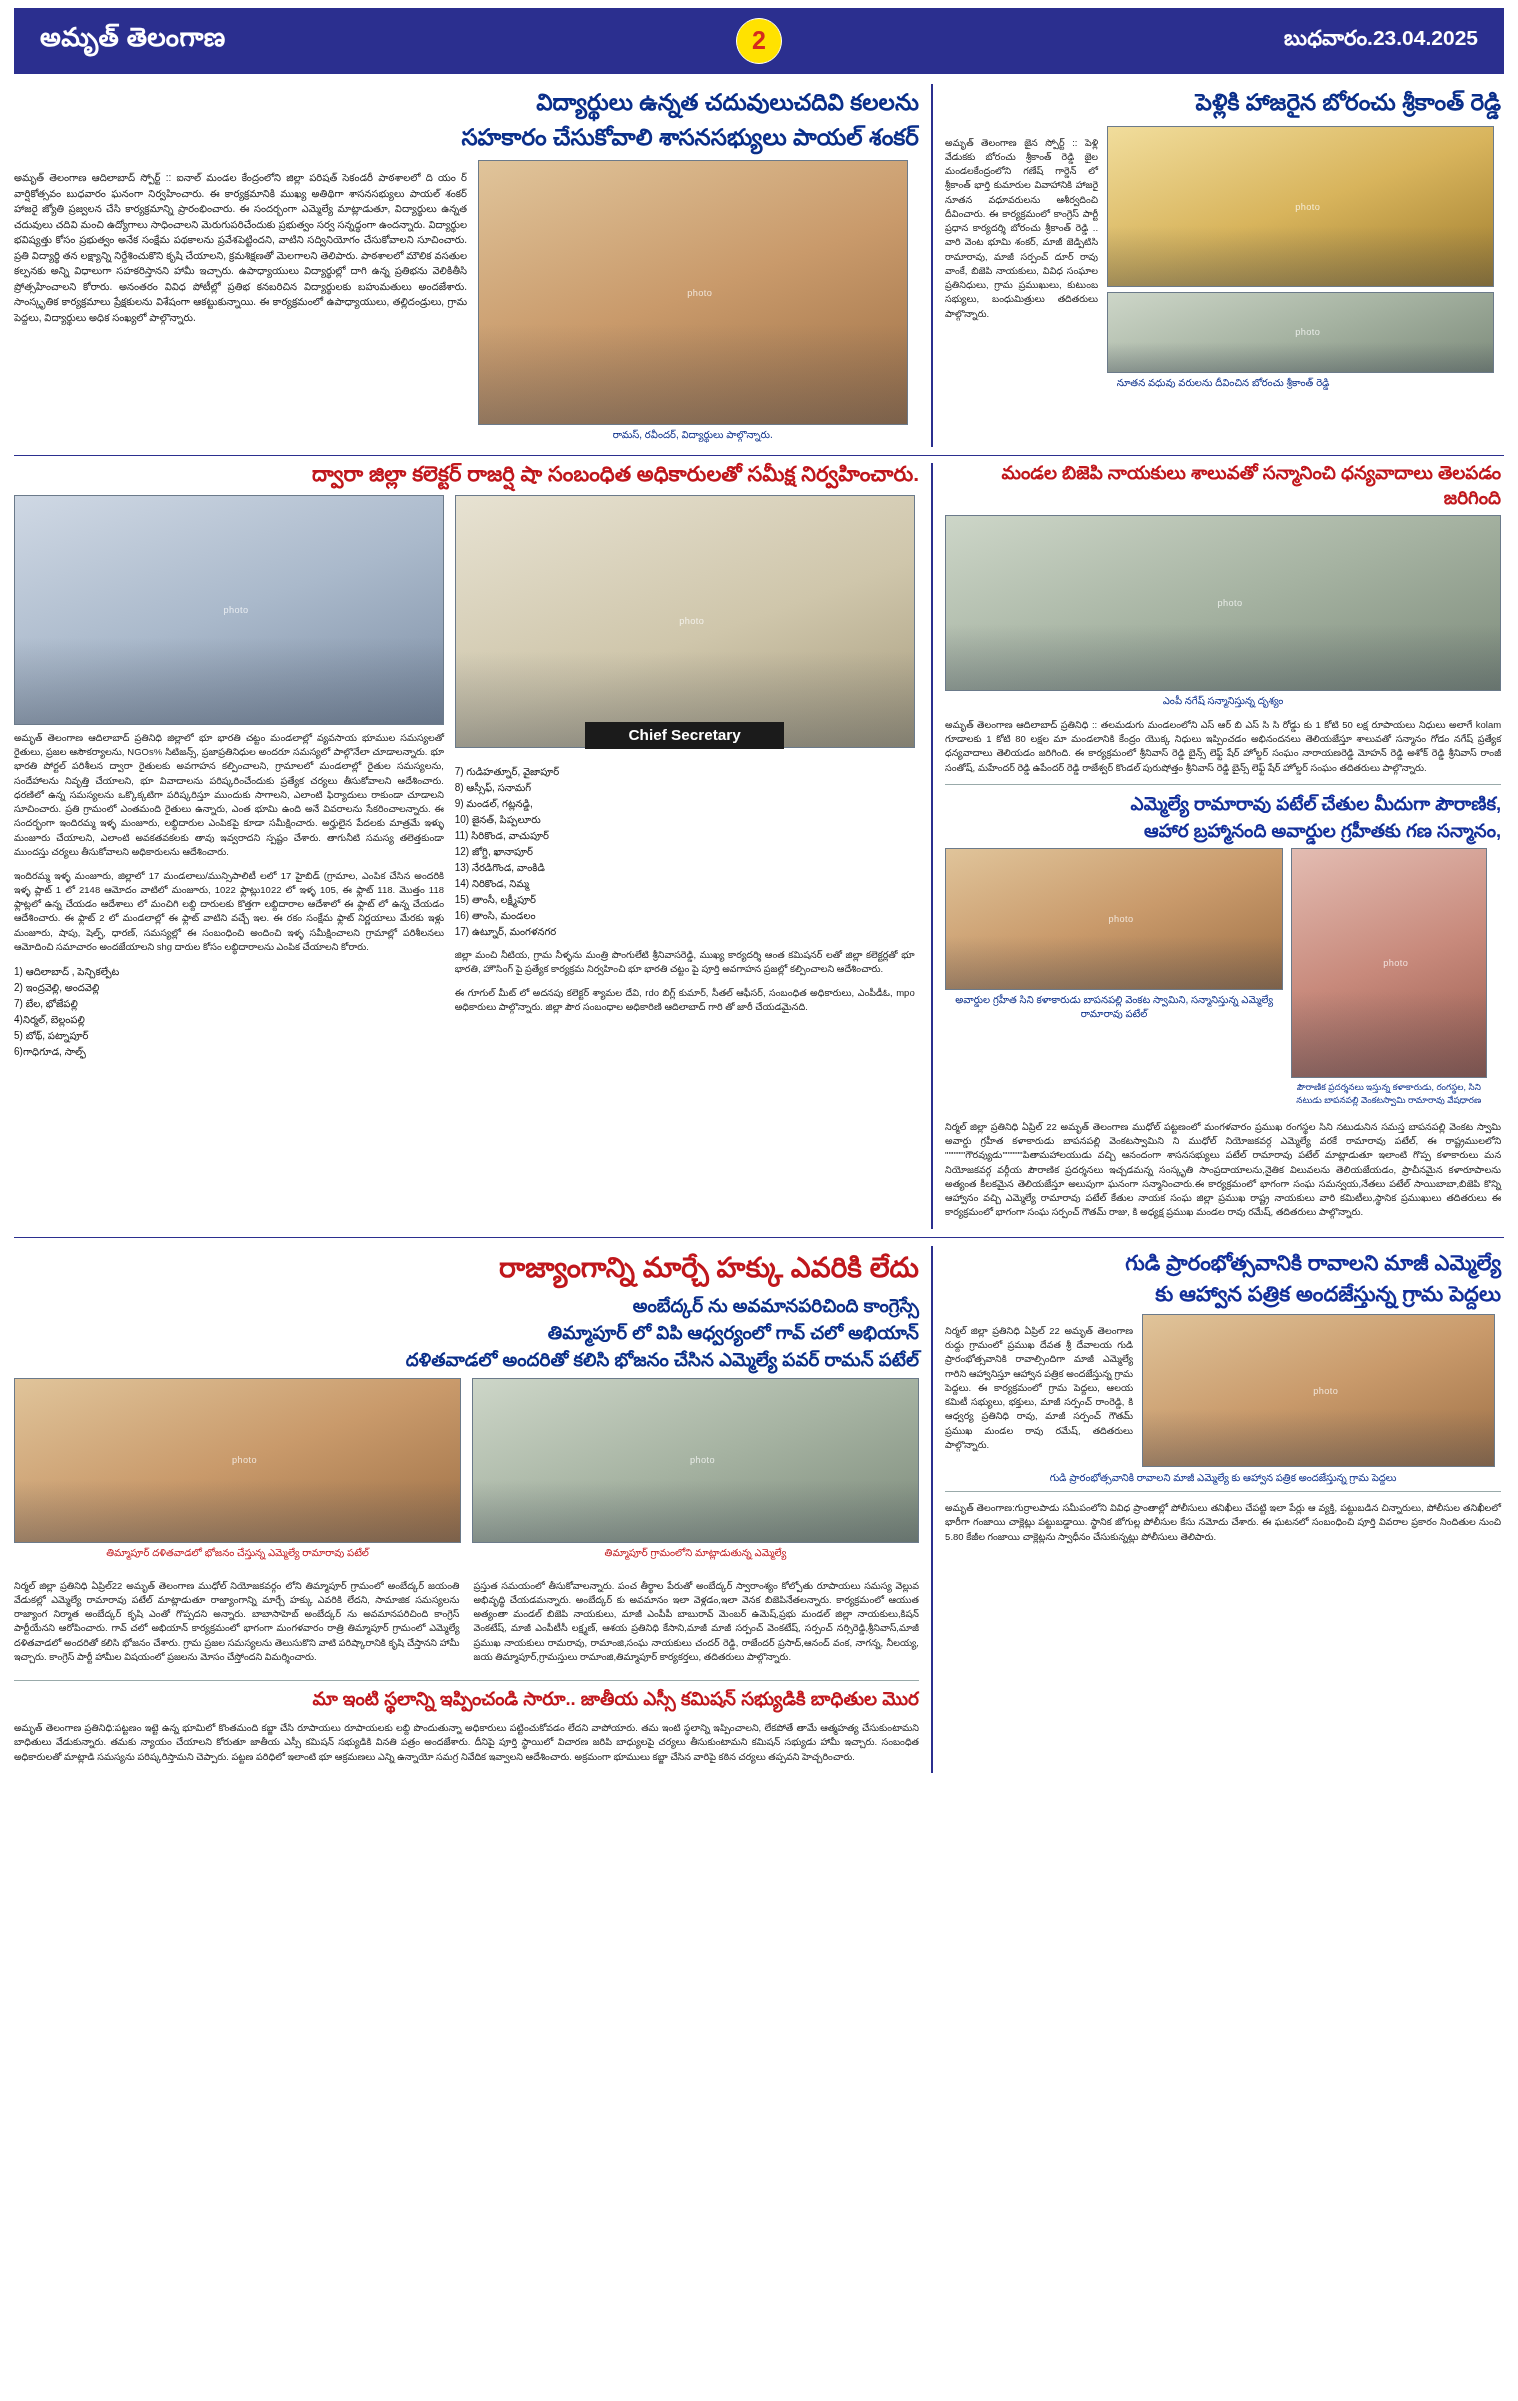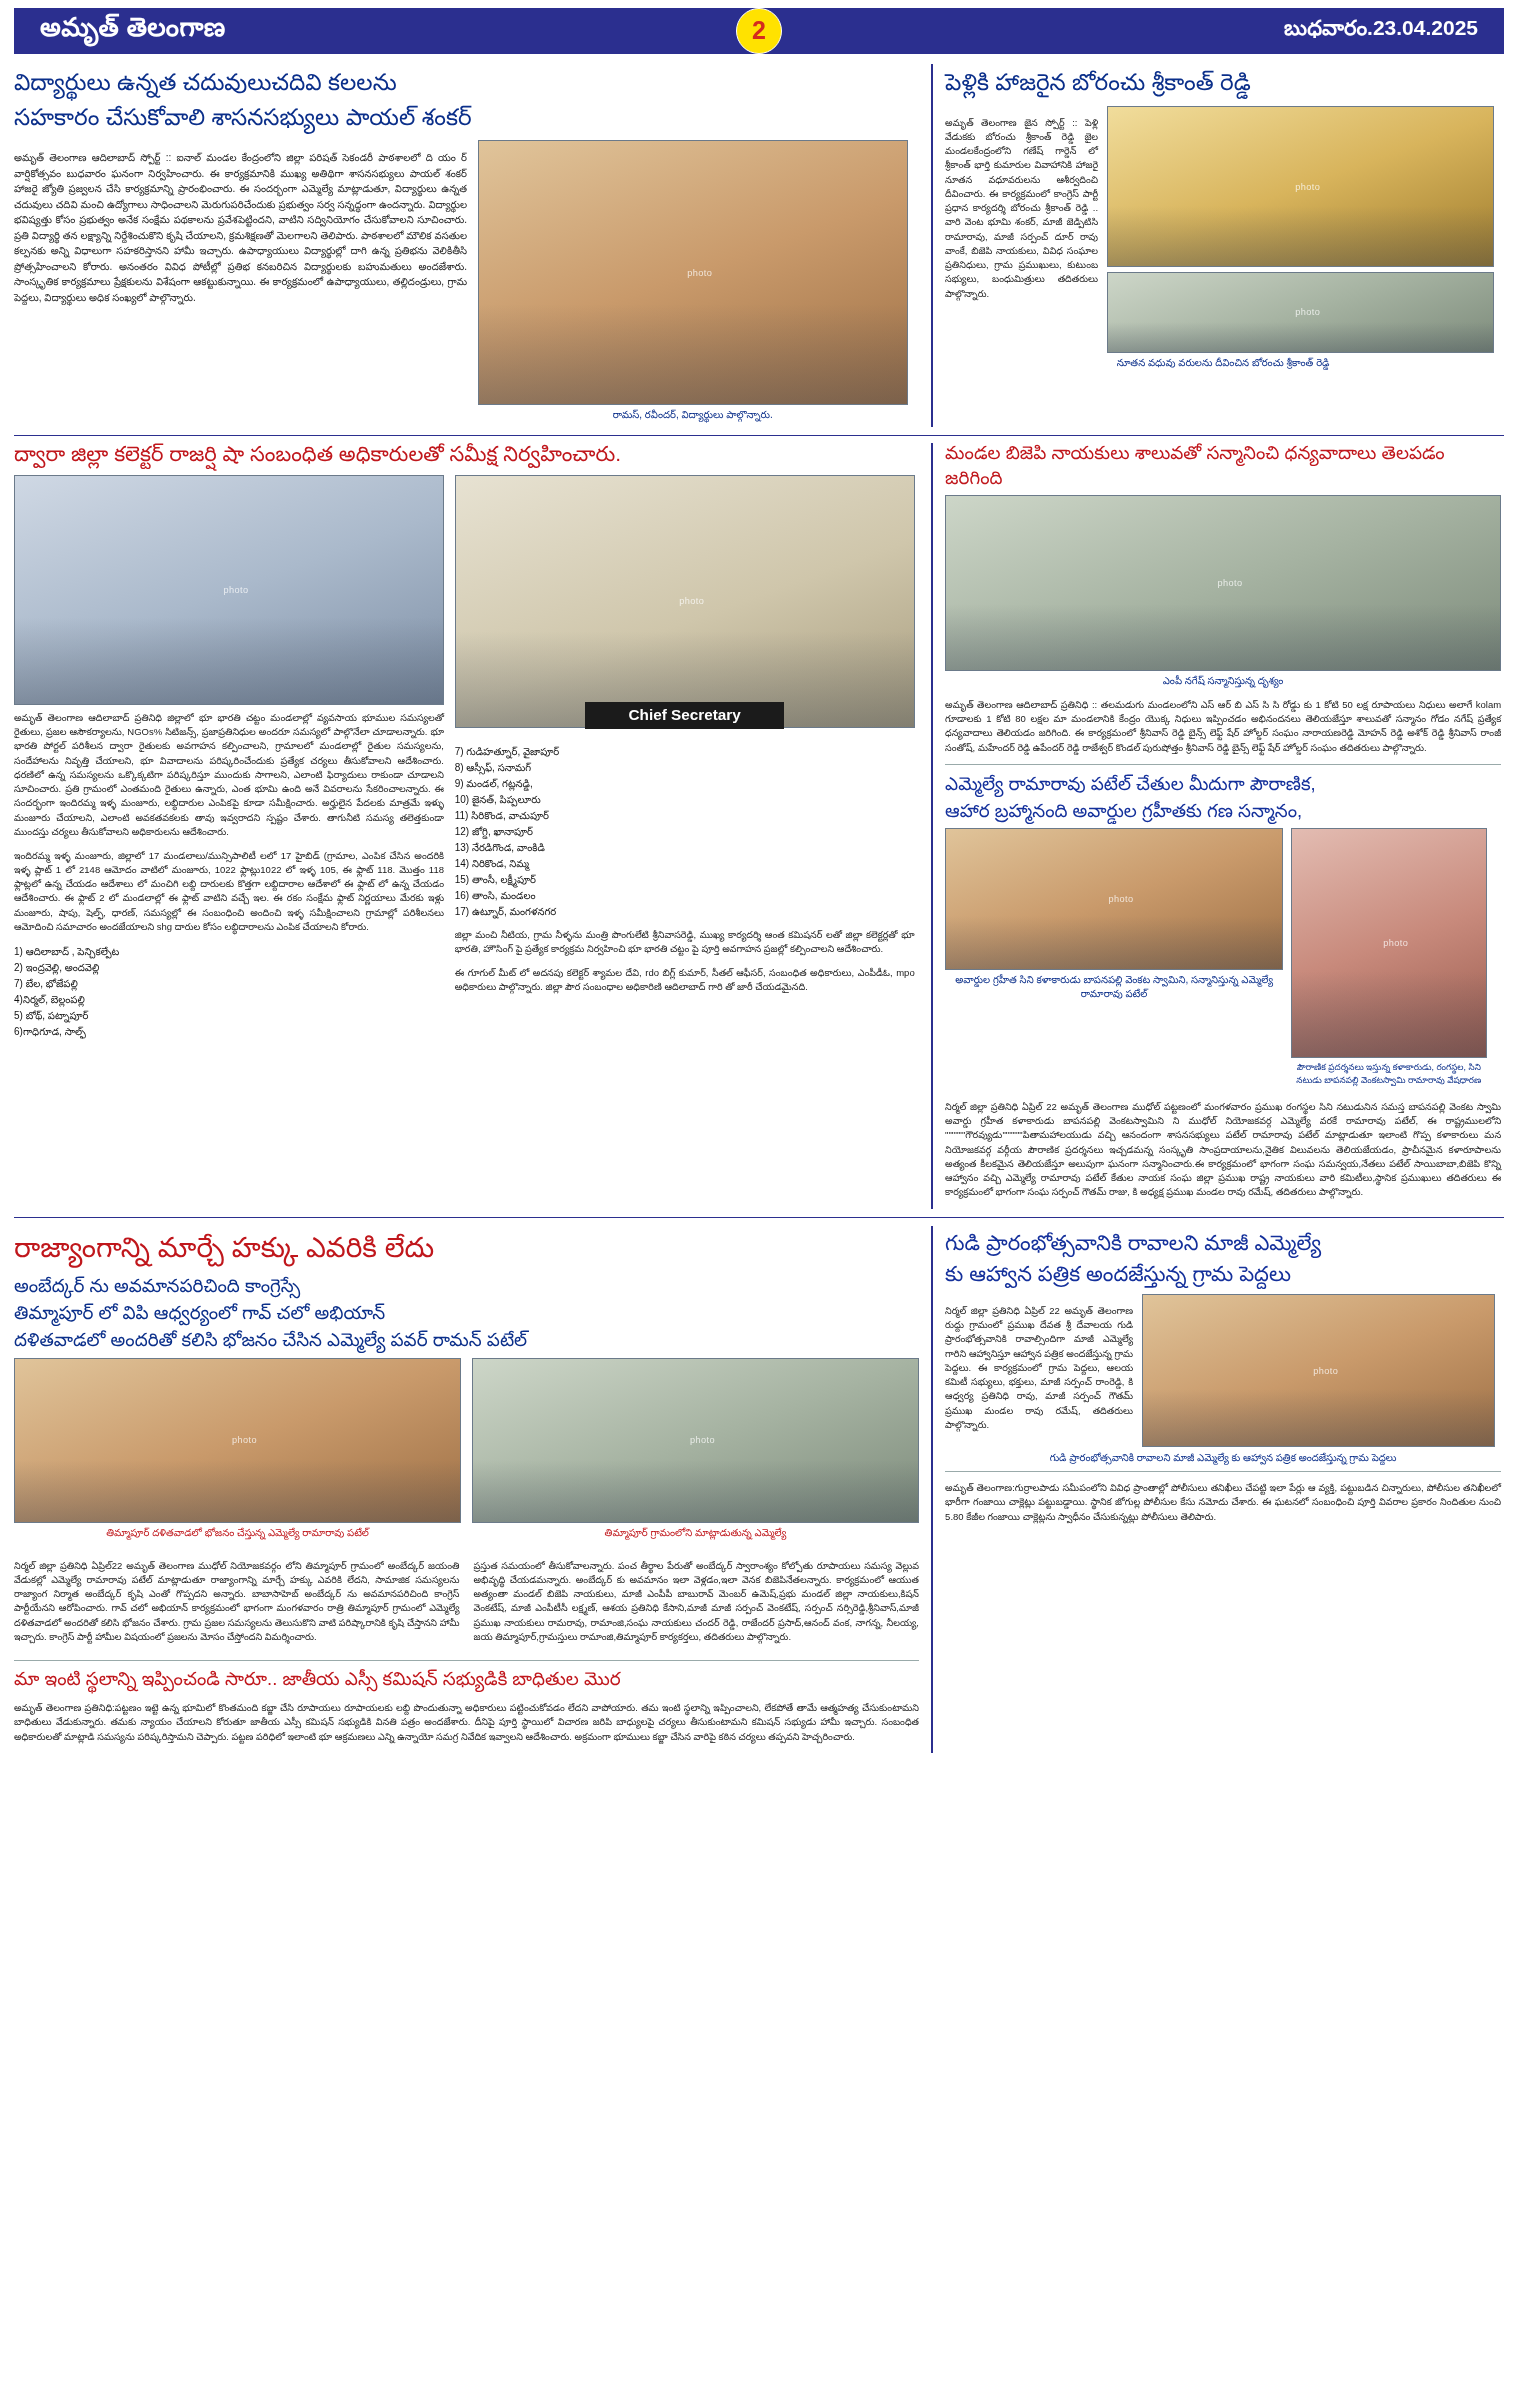--- a/index.html
+++ b/index.html
@@ -9,21 +9,21 @@
     background: #ffffff;
     font-family: "Liberation Sans", sans-serif;
     color: #111;
   }
   .page { width: 1518px; padding: 0 14px 15.3px 14px; }
 
   
   .masthead {
     background: #2b2f8f;
     color: #fff;
-    height: 46px;
+    height: 66px;
     display: flex;
     align-items: center;
     justify-content: space-between;
     padding: 0 26px;
     margin: 7.7px 0 10.7px 0;
     position: relative;
   }
   .masthead .brand {
     font-size: 26px;
     font-weight: bold;
@@ -43,22 +43,22 @@
     color: #d52b1e;
     font-size: 25px;
     font-weight: bold;
     display: flex; align-items: center; justify-content: center;
     border: 1.5px solid #fff;
   }
 
   
   .hl {
     color: #0b2f8a;
-    font-weight: normal;
-    text-align: left;
+    font-weight: bold;
+    text-align: right;
     line-height: 1.35;
   }
   .hl.red { color: #c0171c; }
   .hl.blue2 { color: #14309b; }
   h1.hl { font-size: 23px; margin: 3.1px 0 7.7px; }
   h2.hl { font-size: 21px; margin: 3.1px 0 6.1px; }
   h3.hl { font-size: 18.4px; margin: 2.3px 0 4.6px; }
 
   .body-text {
     font-size: 10px;

